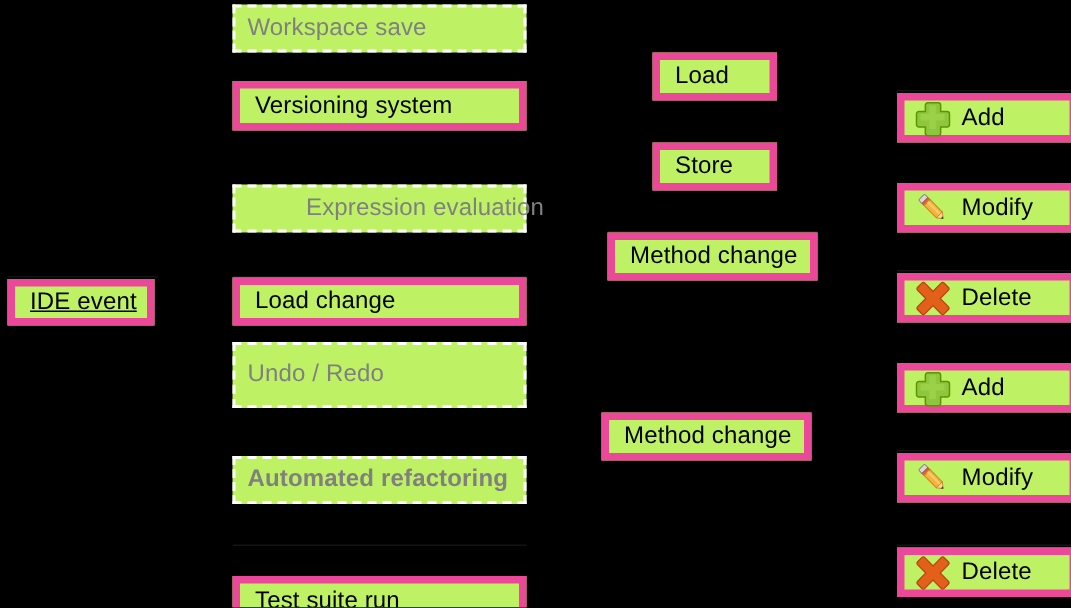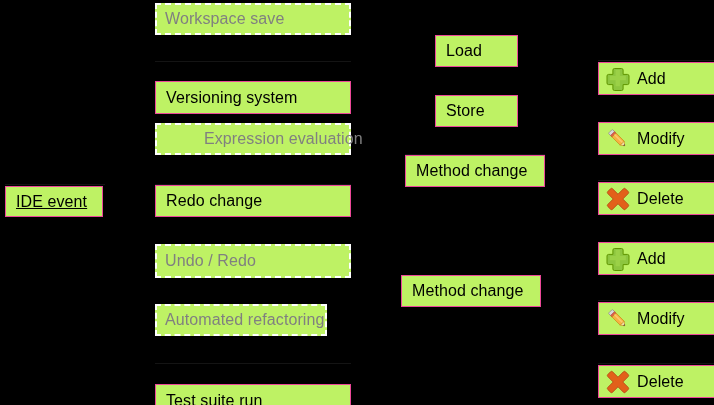--- a/index.html
+++ b/index.html
@@ -22,21 +22,21 @@
     display: flex;
     align-items: center;
     padding-left: 10px;
     color: #000000;
     font-size: 16px;
     line-height: 1;
     letter-spacing: 0.1px;
     white-space: nowrap;
   }
   .node.solid {
-    border: 1px solid #ec4899;
+    border: 5px solid #ec4899;
   }
   .node.dashed {
     border: 2px dashed #ffffff;
     color: #808080;
     padding-left: 8px;
   }
   .node.icon-node {
     padding-left: 6px;
   }
   .node .label {
@@ -74,37 +74,37 @@
   <div class="connector hline" style="left:598px; top:363px; width:116px;"></div>
 
   <div class="node solid" style="left:5px; top:186px; width:98px; height:31px;text-decoration:underline;">
     <span class="label">IDE event</span>
   </div>
 
   <div class="node dashed" style="left:155px; top:3px; width:196px; height:32px;">
     <span class="label">Workspace save</span>
   </div>
 
-  <div class="node solid" style="left:155px; top:81px; width:196px; height:33px;">
+  <div class="node solid" style="left:155px; top:54px; width:196px; height:33px;">
     <span class="label">Versioning system</span>
   </div>
 
   <div class="node dashed" style="left:155px; top:123px; width:196px; height:32px;padding-left:47px;">
     <span class="label">Expression evaluation</span>
   </div>
 
   <div class="node solid" style="left:155px; top:185px; width:196px; height:32px;">
-    <span class="label">Redo change</span>
+    <span class="label">Load change</span>
   </div>
 
-  <div class="node dashed" style="left:155px; top:244px; width:196px; height:34px;">
+  <div class="node dashed" style="left:155px; top:228px; width:196px; height:44px;">
     <span class="label">Undo / Redo</span>
   </div>
 
-  <div class="node dashed" style="left:155px; top:304px; width:172px; height:32px;">
+  <div class="node dashed" style="left:155px; top:304px; width:196px; height:32px;font-weight:bold;">
     <span class="label">Automated refactoring</span>
   </div>
 
   <div class="node solid" style="left:155px; top:384px; width:196px; height:33px;">
     <span class="label">Test suite run</span>
   </div>
 
   <div class="node solid" style="left:435px; top:35px; width:83px; height:32px;">
     <span class="label">Load</span>
   </div>

